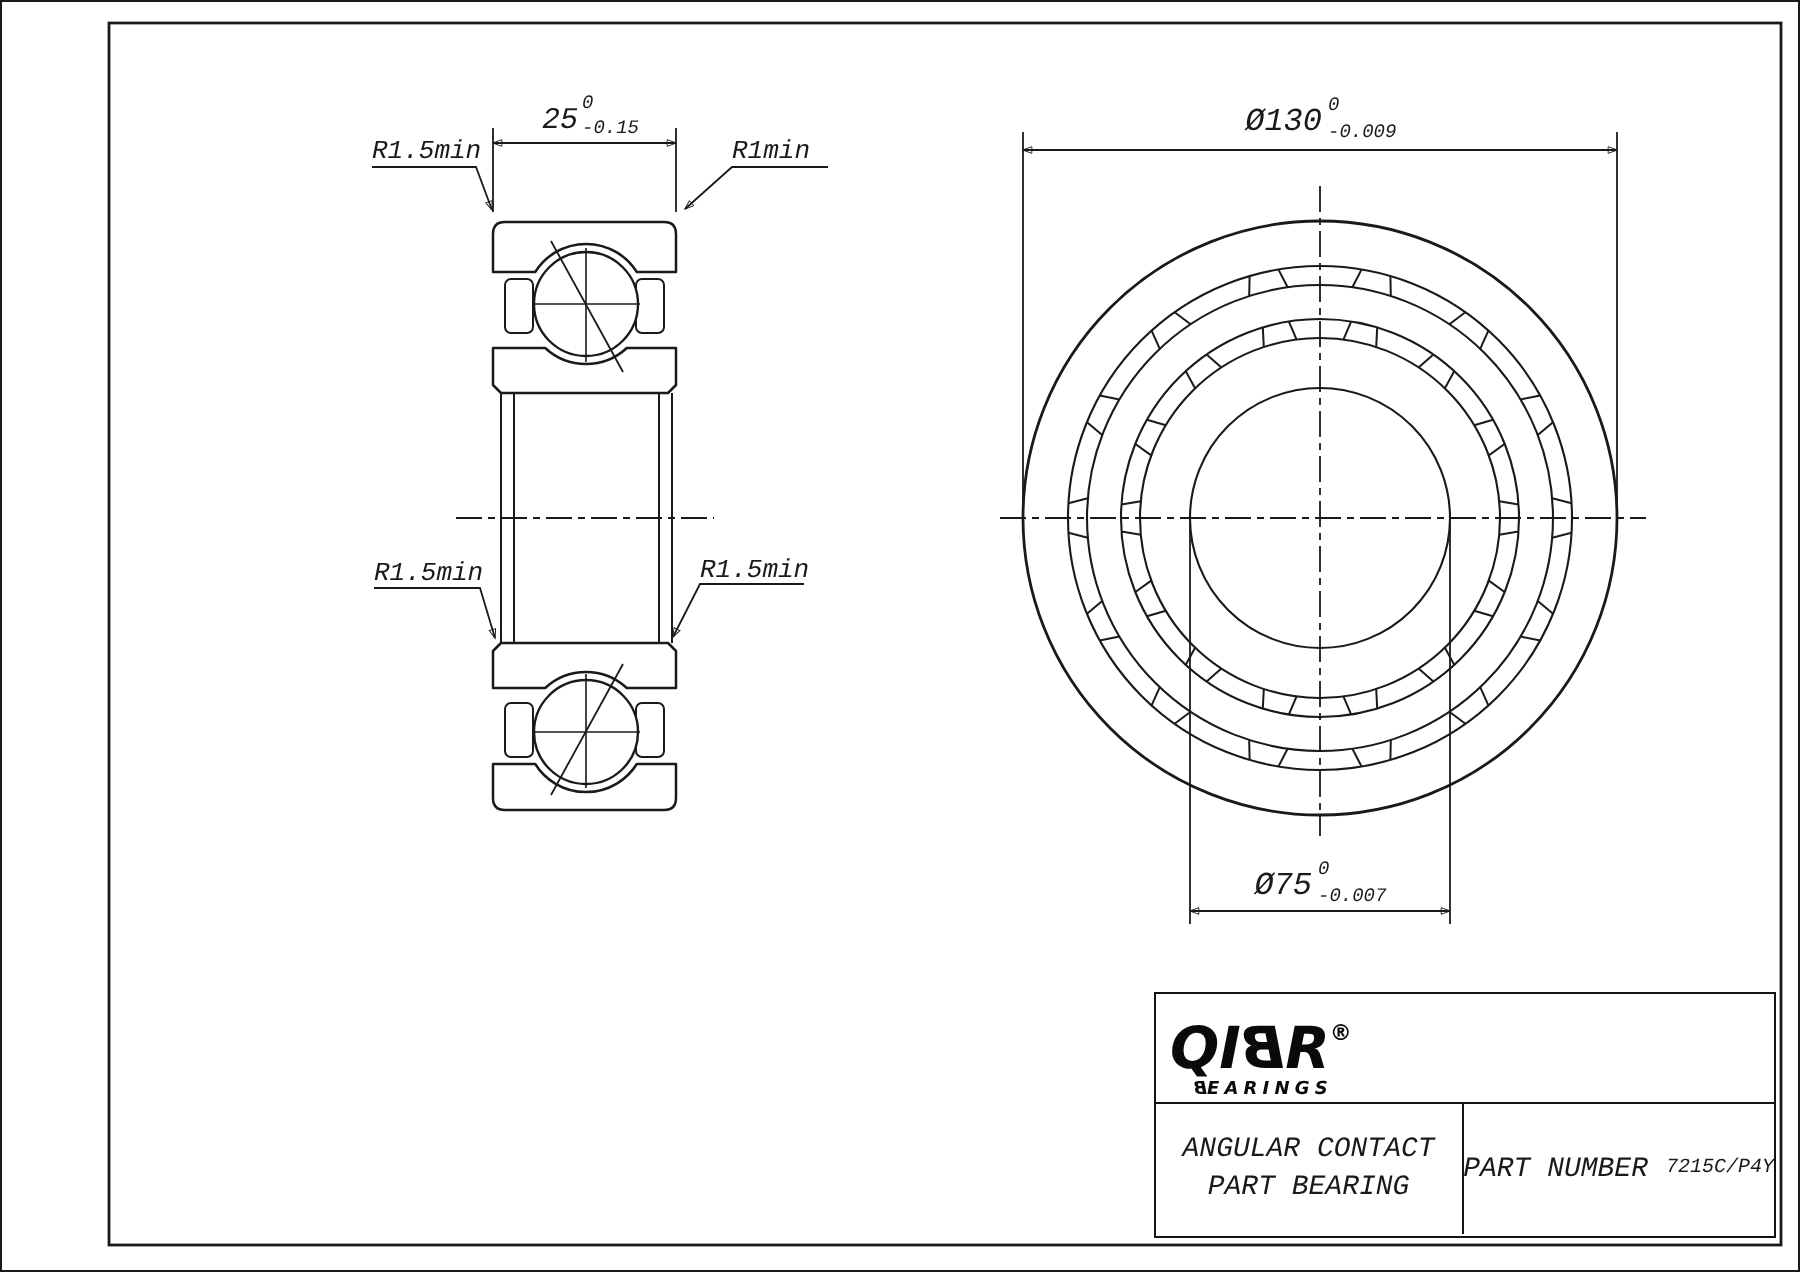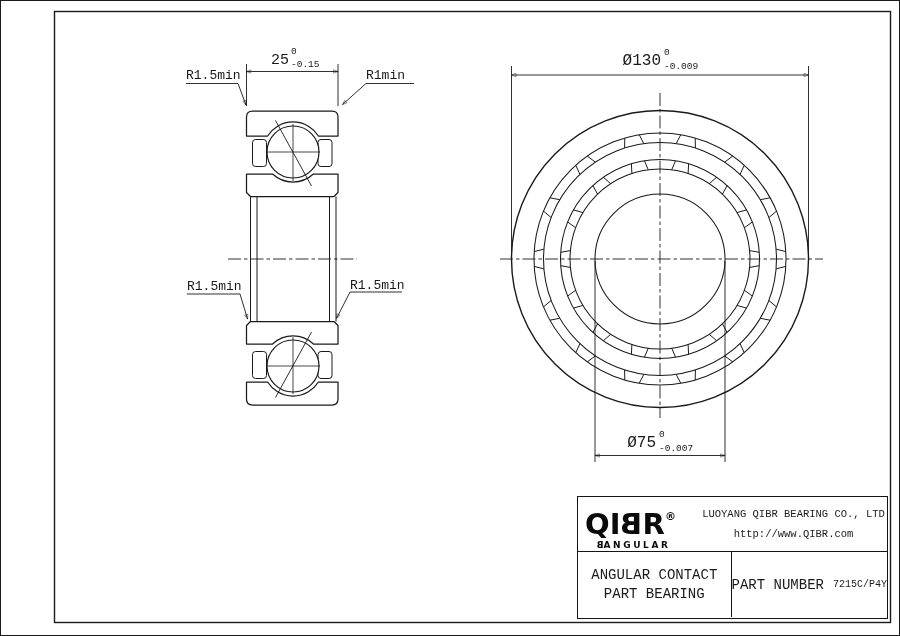--- a/index.html
+++ b/index.html
@@ -1,17 +1,17 @@
 <!DOCTYPE html>
 <html><head>
 <meta charset="utf-8">
 <style>
   html,body{margin:0;padding:0;background:#fff;}
   .canvas{position:relative;width:900px;height:636px;background:#fff;overflow:hidden;
-          font-family:"Liberation Mono","DejaVu Sans Mono",monospace;color:#1a1a1a;}
+          font-family:"Liberation Mono","DejaVu Sans Mono",monospace;color:#1a1a1a;font-style:italic;}
   svg{position:absolute;left:0;top:0;}
   svg line, svg polyline, svg path, svg circle, svg rect{stroke:#1a1a1a;fill:none;}
   .outline{stroke-width:1.25;stroke-linejoin:round;}
   .thin line, .thin polyline{stroke-width:0.9;}
   .cl{stroke-width:0.9;stroke-dasharray:13 3 3.5 3;}
   .ball{fill:#ffffff;stroke-width:1.2;}
   .ballcl{stroke-width:0.8;}
   .dim-text{font-family:"Liberation Mono","DejaVu Sans Mono",monospace;fill:#1a1a1a;stroke:none;}
   #cage-legs line{stroke-width:1;}
   .c-outer{stroke-width:1.4;}
@@ -198,25 +198,21 @@
     <text class="dim-text" x="656" y="447" text-anchor="end" font-size="16">Ø75</text>
     <text class="dim-text" x="659" y="437" font-size="9.5">0</text>
     <text class="dim-text" x="659" y="450.5" font-size="9.5">-0.007</text>
   </g>
 </svg>
 
 <div class="tblock">
   <div class="tb-row1">
     <div class="tb-logo">
       <div class="logo-main"><span>QI</span><span class="flip">B</span><span>R</span><span class="reg">®</span></div>
-      <div class="logo-sub"><span class="flip">B</span><span>ANGULAR</span></div>
-    </div>
-    <div class="tb-company">
-      <div>LUOYANG QIBR BEARING CO., LTD</div>
-      <div>http://www.QIBR.com</div>
+      <div class="logo-sub"><span class="flip">B</span><span>EARINGS</span></div>
     </div>
   </div>
   <div class="tb-row2">
     <div class="tb-product">
       <div>ANGULAR CONTACT</div>
       <div>PART BEARING</div>
     </div>
     <div class="tb-part">
       <div class="lbl">PART NUMBER</div>
       <div class="val">7215C/P4Y</div>

